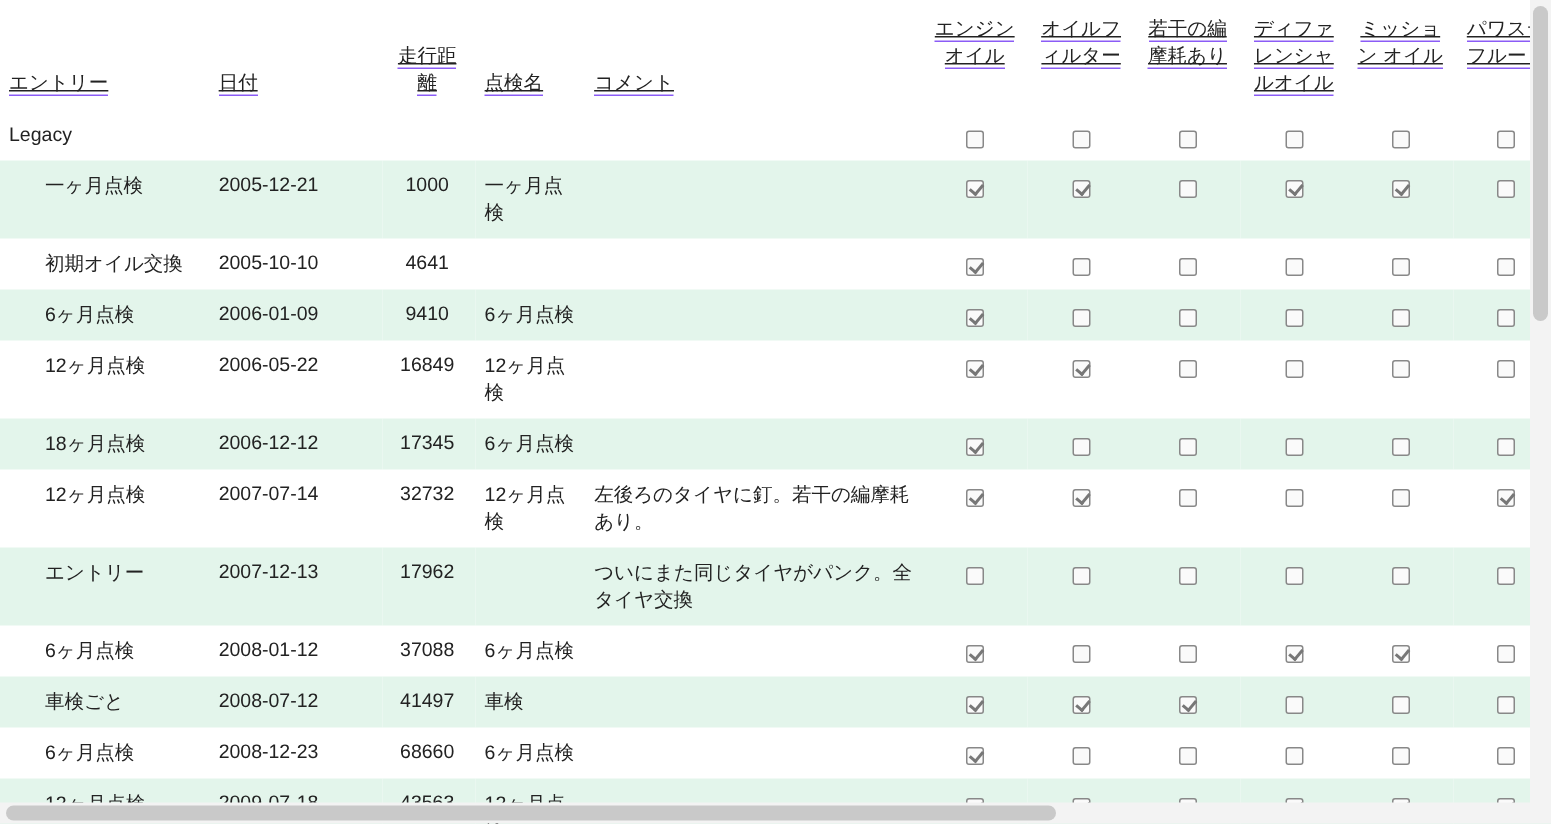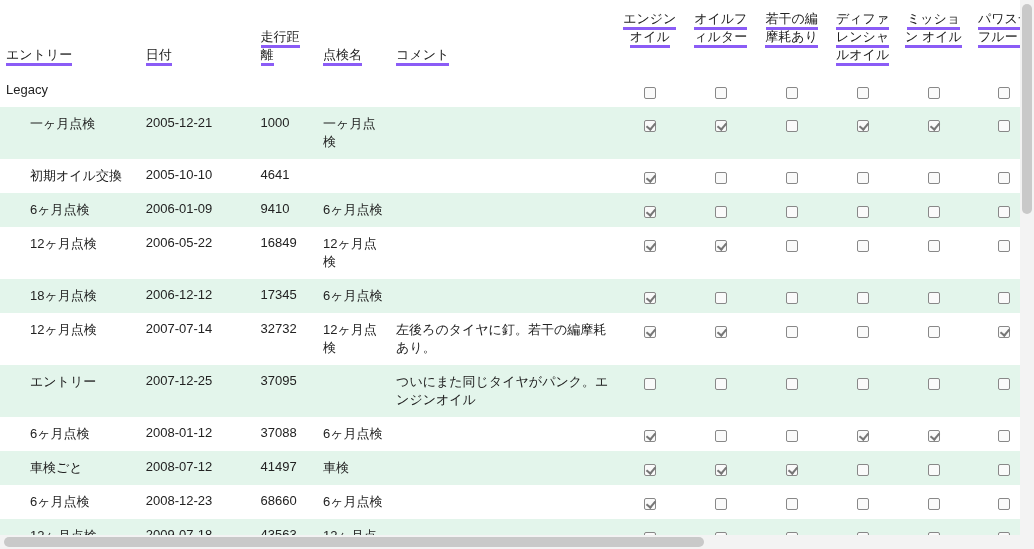--- a/index.html
+++ b/index.html
@@ -27,25 +27,26 @@
     text-align: left;
     vertical-align: top;
     font-weight: normal;
   }
   thead th {
     vertical-align: bottom;
     padding-bottom: 10px;
     padding-top: 8px;
   }
   .hlabel {
-    border-bottom: 3px solid #8b5cf6;
+    border-bottom: 1px solid #8b5cf6;
     padding-bottom: 1px;
     display: inline;
-  }
-  th.num, td.num { text-align: left; padding-right: 8px; }
+    text-decoration: underline;
+  }
+  th.num, td.num { text-align: center; padding-right: 8px; }
   td.chk, th.chk { text-align: center; vertical-align: top; padding-top: 10px; }
   tbody tr.alt { background: #e3f5eb; }
   .indent { padding-left: 24px; display: block; }
   .checkbox {
     display: inline-block;
     width: 12px;
     height: 12px;
     border: 1px solid #888;
     border-radius: 2px;
     background: #fafafa;
@@ -240,24 +241,24 @@
           <td class="chk"><span class="checkbox checked"></span></td>
           <td class="chk"><span class="checkbox"></span></td>
           <td class="chk"><span class="checkbox"></span></td>
           <td class="chk"><span class="checkbox"></span></td>
           <td class="chk"><span class="checkbox checked"></span></td>
         </tr>
         <tr class="alt">
           <td>
             <span class="indent">エントリー</span>
           </td>
-          <td>2007-12-25</td>
-          <td class="num">37095</td>
-          <td></td>
-          <td>ついにまた同じタイヤがパンク。エンジンオイル</td>
+          <td>2007-12-13</td>
+          <td class="num">17962</td>
+          <td></td>
+          <td>ついにまた同じタイヤがパンク。全タイヤ交換</td>
           <td class="chk"><span class="checkbox"></span></td>
           <td class="chk"><span class="checkbox"></span></td>
           <td class="chk"><span class="checkbox"></span></td>
           <td class="chk"><span class="checkbox"></span></td>
           <td class="chk"><span class="checkbox"></span></td>
           <td class="chk"><span class="checkbox"></span></td>
         </tr>
         <tr>
           <td>
             <span class="indent">6ヶ月点検</span>

